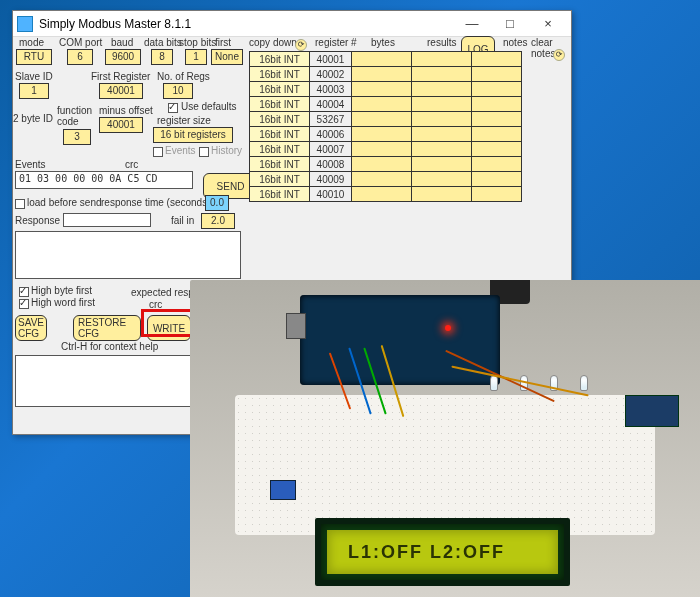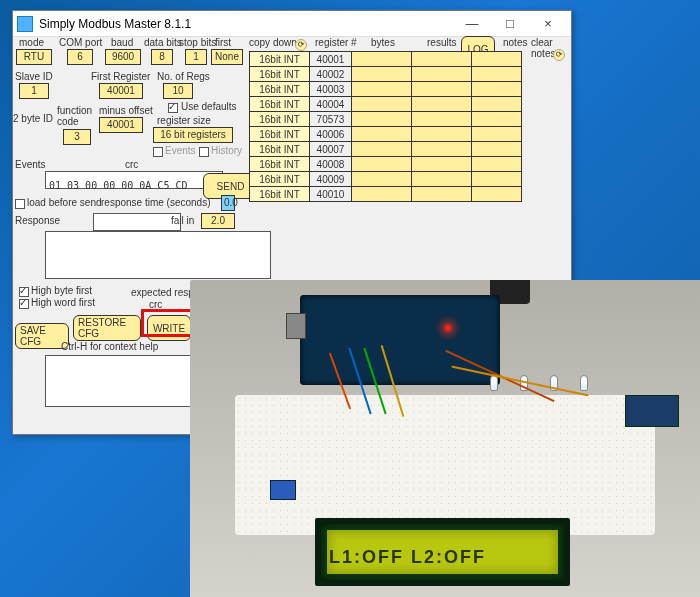--- a/index.html
+++ b/index.html
@@ -31,21 +31,21 @@
     background:#ffef9e; border:1px solid #333; text-align:center;
     font-size:10px; padding:0 2px;
   }
   .chk { position:absolute; width:10px;height:10px;border:1px solid #555;background:#fff; }
   .chk.on::after{content:"✓";position:absolute;left:-1px;top:-3px;font-size:10px;}
   .btn {
     position:absolute; background:#ffef9e;border:1px solid #333;
     height:18px; font-size:10px; padding:12px 4px; border-radius:6px;
     display:flex;align-items:center;justify-content:center;cursor:pointer;
   }
-  .textbox { position:absolute;background:#fff;border:1px solid #555;font-size:10px;padding:8px 3px;margin-left:30px; }
+  .textbox { position:absolute;background:#fff;border:1px solid #555;font-size:10px;padding:1px 3px; }
   .refresh{position:absolute;width:12px;height:12px;border-radius:50%;border:1px solid #aa8;background:#ffef9e;font-size:8px;text-align:center;line-height:10px;}
 
   
   .grid{position:absolute;left:236px;top:22px;border-collapse:collapse;}
   .grid td{border:1px solid #333;height:15px;font-size:10px;text-align:center;}
   .cdd{width:60px;background:#fef9c3;}
   .creg{width:42px;}
   .cby{width:60px;background:#ffef9e;}
   .cres{width:60px;background:#ffef9e;}
   .cnote{width:50px;background:#ffef9e;}
@@ -75,23 +75,23 @@
   .wire{position:absolute;height:2px;border-radius:2px;}
 
   
   .lcd{
     position:absolute;left:125px;top:238px;width:255px;height:68px;
     background:#0c3a10;border:6px solid #081f0f;border-radius:2px;
     box-shadow:inset 0 0 10px rgba(0,0,0,.6);
   }
   .lcdscr{
     position:absolute;inset:6px;background:#b8c80f;
-    padding:6px 2px;font-family:"Courier New",monospace;
+    padding:6px 21px;font-family:"Courier New",monospace;
     font-size:18px;letter-spacing:2px;color:#293304;font-weight:600;
-    display:flex;flex-direction:column;justify-content:flex-end;gap:2px;
+    display:flex;flex-direction:column;justify-content:center;gap:2px;
     box-shadow:inset 0 0 10px 3px rgba(0,0,0,.2);
   }
   .usbc{position:absolute;left:300px;top:0;width:40px;height:24px;background:#222;border-radius:0 0 4px 4px;}
   .rs485{position:absolute;left:435px;top:115px;width:54px;height:32px;background:#1b3c66;border:1px solid #031;}
 </style>
 </head>
 <body>
 
 <div class="win">
   <div class="titlebar">
@@ -152,37 +152,37 @@
     <span class="lbl" style="left:198px;top:108px;color:#999">History</span>
 
     <span class="lbl" style="left:2px;top:122px">Events</span>
     <span class="lbl" style="left:112px;top:122px">crc</span>
     <div class="textbox" style="left:2px;top:134px;width:178px;height:18px;font-family:monospace">01 03 00 00 00 0A C5 CD</div>
     <div class="btn" style="left:190px;top:136px;width:55px">SEND</div>
 
     <span class="chk" style="left:2px;top:162px"></span>
     <span class="lbl" style="left:14px;top:160px">load before send</span>
     <span class="lbl" style="left:88px;top:160px">response time (seconds)</span>
-    <div class="fld" style="left:208px;top:158px;width:14px;background:#7dd3fc">0.0</div>
+    <div class="fld" style="left:192px;top:158px;width:24px;background:#7dd3fc">0.0</div>
 
     <span class="lbl" style="left:2px;top:178px">Response</span>
     <div class="textbox" style="left:50px;top:176px;width:88px;height:14px"></div>
     <span class="lbl" style="left:158px;top:178px">fail in</span>
     <div class="fld" style="left:188px;top:176px;width:34px">2.0</div>
 
     <div class="textbox" style="left:2px;top:194px;width:226px;height:48px"></div>
 
     <span class="chk on" style="left:6px;top:250px"></span>
     <span class="lbl" style="left:18px;top:248px">High byte first</span>
     <span class="chk on" style="left:6px;top:262px"></span>
     <span class="lbl" style="left:18px;top:260px">High word first</span>
     <span class="lbl" style="left:118px;top:250px">expected resp</span>
     <span class="lbl" style="left:136px;top:262px">crc</span>
 
-    <div class="btn" style="left:2px;top:286px;width:54px">SAVE CFG</div>
+    <div class="btn" style="left:2px;top:278px;width:32px">SAVE CFG</div>
     <div class="btn" style="left:60px;top:278px;width:68px">RESTORE CFG</div>
     <div class="btn" style="left:134px;top:278px;width:44px">WRITE</div>
     <div class="hot" style="left:128px;top:272px;width:56px;height:28px"></div>
     <span class="chk" style="left:184px;top:300px"></span>
 
     <span class="lbl" style="left:48px;top:304px">Ctrl-H for context help</span>
     <div class="textbox" style="left:2px;top:318px;width:180px;height:52px"></div>
 
     <span class="lbl" style="left:236px;top:0">copy down</span>
     <span class="refresh" style="left:282px;top:2px">⟳</span>
@@ -219,21 +219,21 @@
           </tr>
           <tr>
             <td class="cdd">16bit INT</td>
             <td class="creg">40004</td>
             <td class="cby"></td>
             <td class="cres"></td>
             <td class="cnote"></td>
           </tr>
           <tr>
             <td class="cdd">16bit INT</td>
-            <td class="creg">70573</td>
+            <td class="creg">53267</td>
             <td class="cby"></td>
             <td class="cres"></td>
             <td class="cnote"></td>
           </tr>
           <tr>
             <td class="cdd">16bit INT</td>
             <td class="creg">40006</td>
             <td class="cby"></td>
             <td class="cres"></td>
             <td class="cnote"></td>

